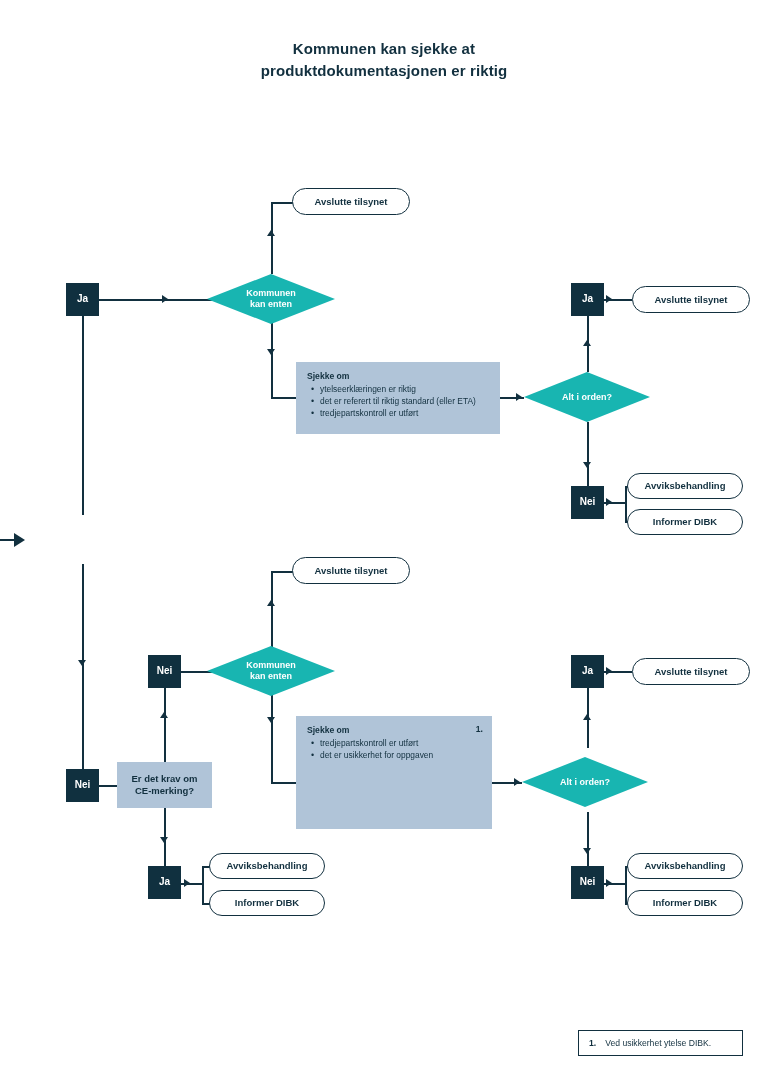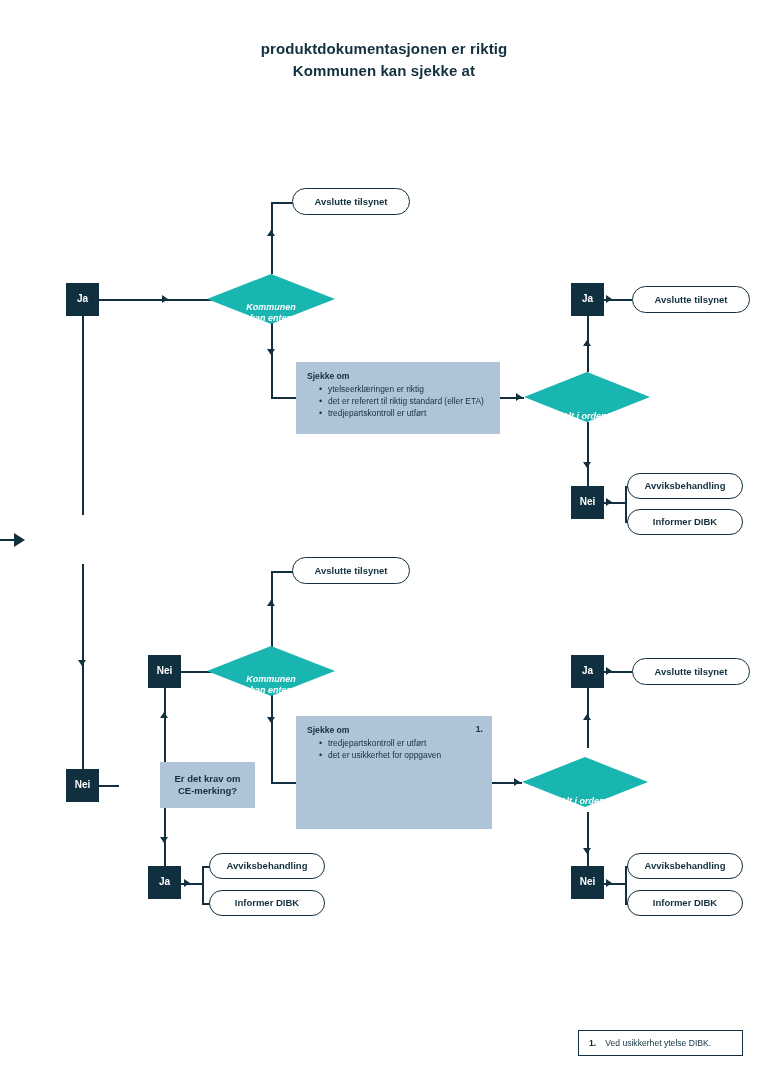--- a/index.html
+++ b/index.html
@@ -97,44 +97,43 @@
     margin: 0 0 1px 0;
     font-size: 8.6px;
   }
   .node-check ul {
     margin: 0;
     padding-left: 13px;
     list-style: none;
   }
   .node-check li {
     position: relative;
-    margin: 0 0 1px 8px;
+    margin: 0 0 1px 0;
   }
   .node-check li::before {
     content: "\2022";
     position: absolute;
     left: -9px;
     top: -1px;
     font-size: 9px;
   }
   .footnote-marker {
     position: absolute;
     right: 9px;
     top: 8px;
     font-weight: bold;
     font-size: 8.6px;
   }
 
   
   .diamond {
     position: absolute;
     display: flex;
-    align-items: flex-end;
+    align-items: center;
     justify-content: center;
-    font-style: italic;
   }
   .diamond .dia-shape {
     position: absolute;
     inset: 0;
     background: #18b5b1;
     clip-path: polygon(50% 0%, 100% 50%, 50% 100%, 0% 50%);
   }
   .diamond .dia-label {
     position: relative;
     color: #ffffff;
@@ -195,22 +194,22 @@
     font-weight: bold;
     margin-right: 9px;
   }
 </style>
 </head>
 <body>
 
 <div id="chart-root">
 
   <div class="chart-title">
+    <span>Kommunen kan sjekke at</span>
     <span>produktdokumentasjonen er riktig</span>
-    <span>Kommunen kan sjekke at</span>
   </div>
 
   <div class="edge edge-h" style="left:0px; top:539px; width:18px;"></div>
   <div class="arrow arrow-big-r" style="left:14px; top:533px;"></div>
 
   <div class="edge edge-v" style="left:82px; top:299px; height:216px;"></div>
 
   <div class="edge edge-v" style="left:82px; top:564px; height:207px;"></div>
   <div class="arrow arrow-d" style="left:78px; top:660px;"></div>
 
@@ -326,21 +325,21 @@
     <div class="dia-label">
       <span>Kommunen</span><br>
       <span>kan enten</span>
     </div>
   </div>
 
   <div class="node node-pill" style="left:292px; top:557px; width:118px; height:27px;">Avslutte tilsynet</div>
 
   <div class="node node-dark" style="left:148px; top:655px; width:33px; height:33px;">Nei</div>
 
-  <div class="node node-grey" style="left:117px; top:762px; width:95px; height:46px;margin-left:43px;">
+  <div class="node node-grey" style="left:117px; top:762px; width:95px; height:46px;">
     <div>
       <span>Er det krav om</span><br>
       <span>CE-merking?</span>
     </div>
   </div>
 
   <div class="node node-dark" style="left:148px; top:866px; width:33px; height:33px;">Ja</div>
 
   <div class="node node-pill" style="left:209px; top:853px; width:116px; height:26px;">Avviksbehandling</div>
   <div class="node node-pill" style="left:209px; top:890px; width:116px; height:26px;">Informer DIBK</div>

